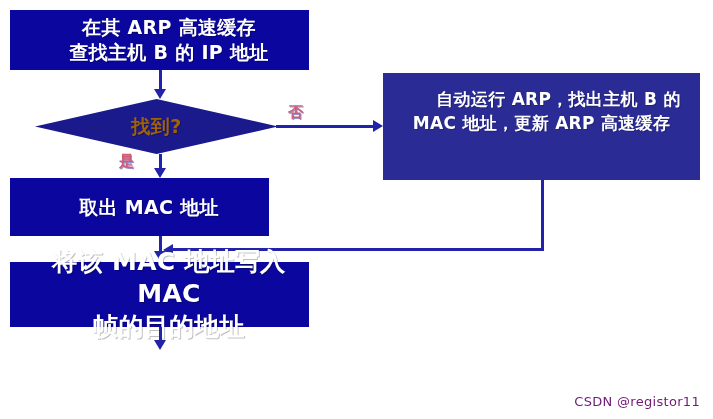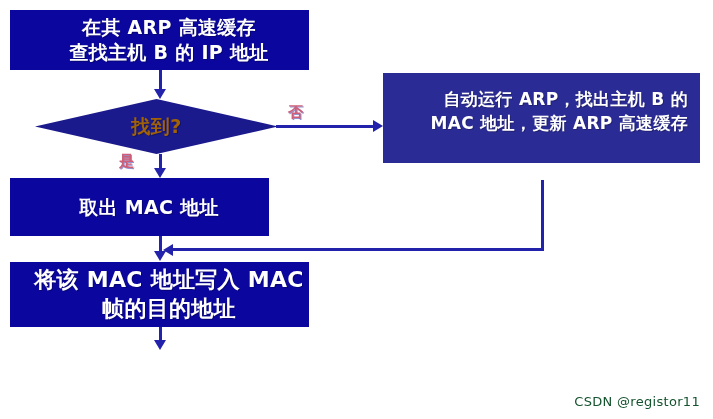--- a/index.html
+++ b/index.html
@@ -30,28 +30,28 @@
     letter-spacing: 0.3px;
     white-space: pre-line;
     text-shadow: 1px 1px 0 rgba(0,0,0,0.25);
     padding-left: 19px;
   }
   .node.dark  { background: #0a069e; }
   .node.right { background: #2b2b96; }
 
   #node-lookup   { left: 10px;  top: 10px;  width: 299px; height: 60px;  font-size: 19px; }
   #node-extract  { left: 10px;  top: 178px; width: 259px; height: 58px;  font-size: 19px; }
-  #node-write    { left: 10px;  top: 262px; width: 299px; height: 65px;  font-size: 22px; }
+  #node-write    { left: 10px;  top: 262px; width: 299px; height: 65px;  font-size: 25px; }
   #node-send     { left: 10px;  top: 350px; width: 299px; height: 62px;  font-size: 19px; }
 
   #node-autorun  {
-    left: 383px; top: 73px; width: 317px; height: 90px;
+    left: 383px; top: 73px; width: 317px; height: 107px;
     display: block;
     padding: 14px 12px 10px 12px;
-    text-align: right;
+    text-align: center;
     text-indent: 34px;
     font-size: 17px;
     line-height: 1.42;
     white-space: normal;
   }
 
   
   #node-decision {
     position: absolute;
     left: 35px; top: 99px;
@@ -113,21 +113,21 @@
     text-shadow: 1px 1px 0 rgba(60,60,170,0.55);
   }
   #label-no  { left: 288px; top: 103px; }
   #label-yes { left: 119px; top: 152px; }
 
   
   #watermark {
     position: absolute;
     right: 13px;
     bottom: 10px;
-    color: #14532d;
+    color: #701a75;
     font-size: 13px;
     letter-spacing: 0.3px;
   }
 </style>
 </head>
 <body>
 
 <div id="canvas">
 
   <div class="node dark" id="node-lookup">在其 ARP 高速缓存

